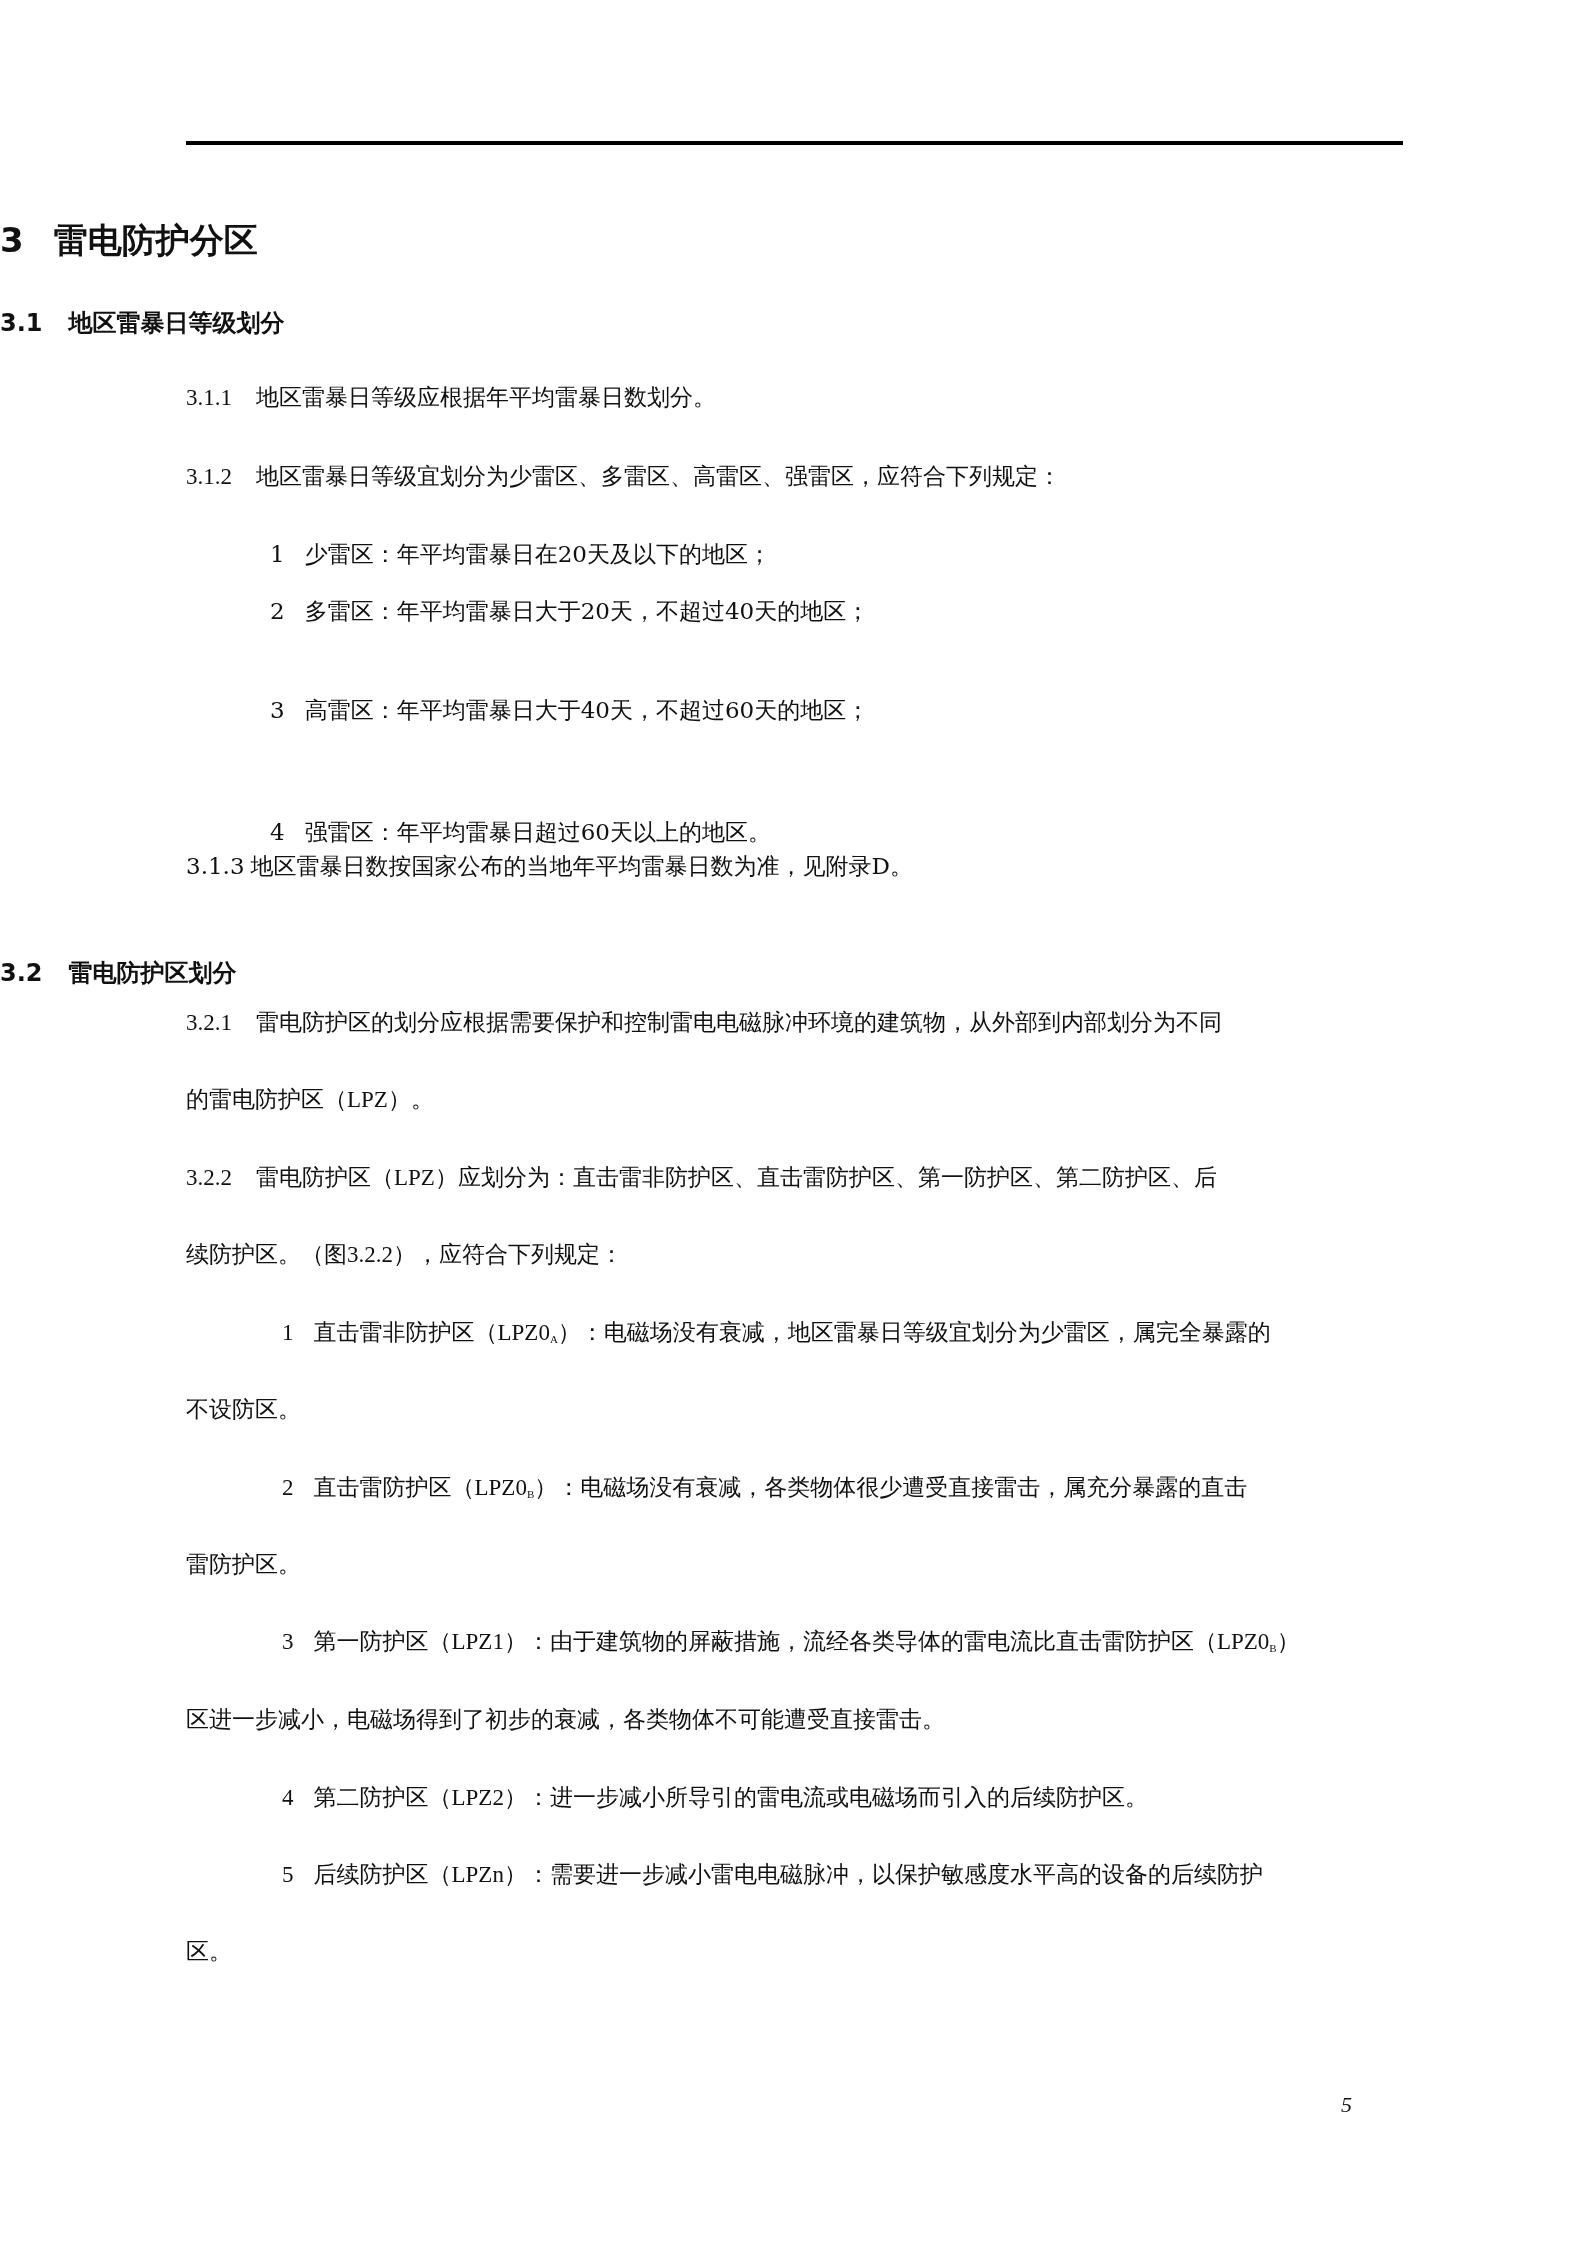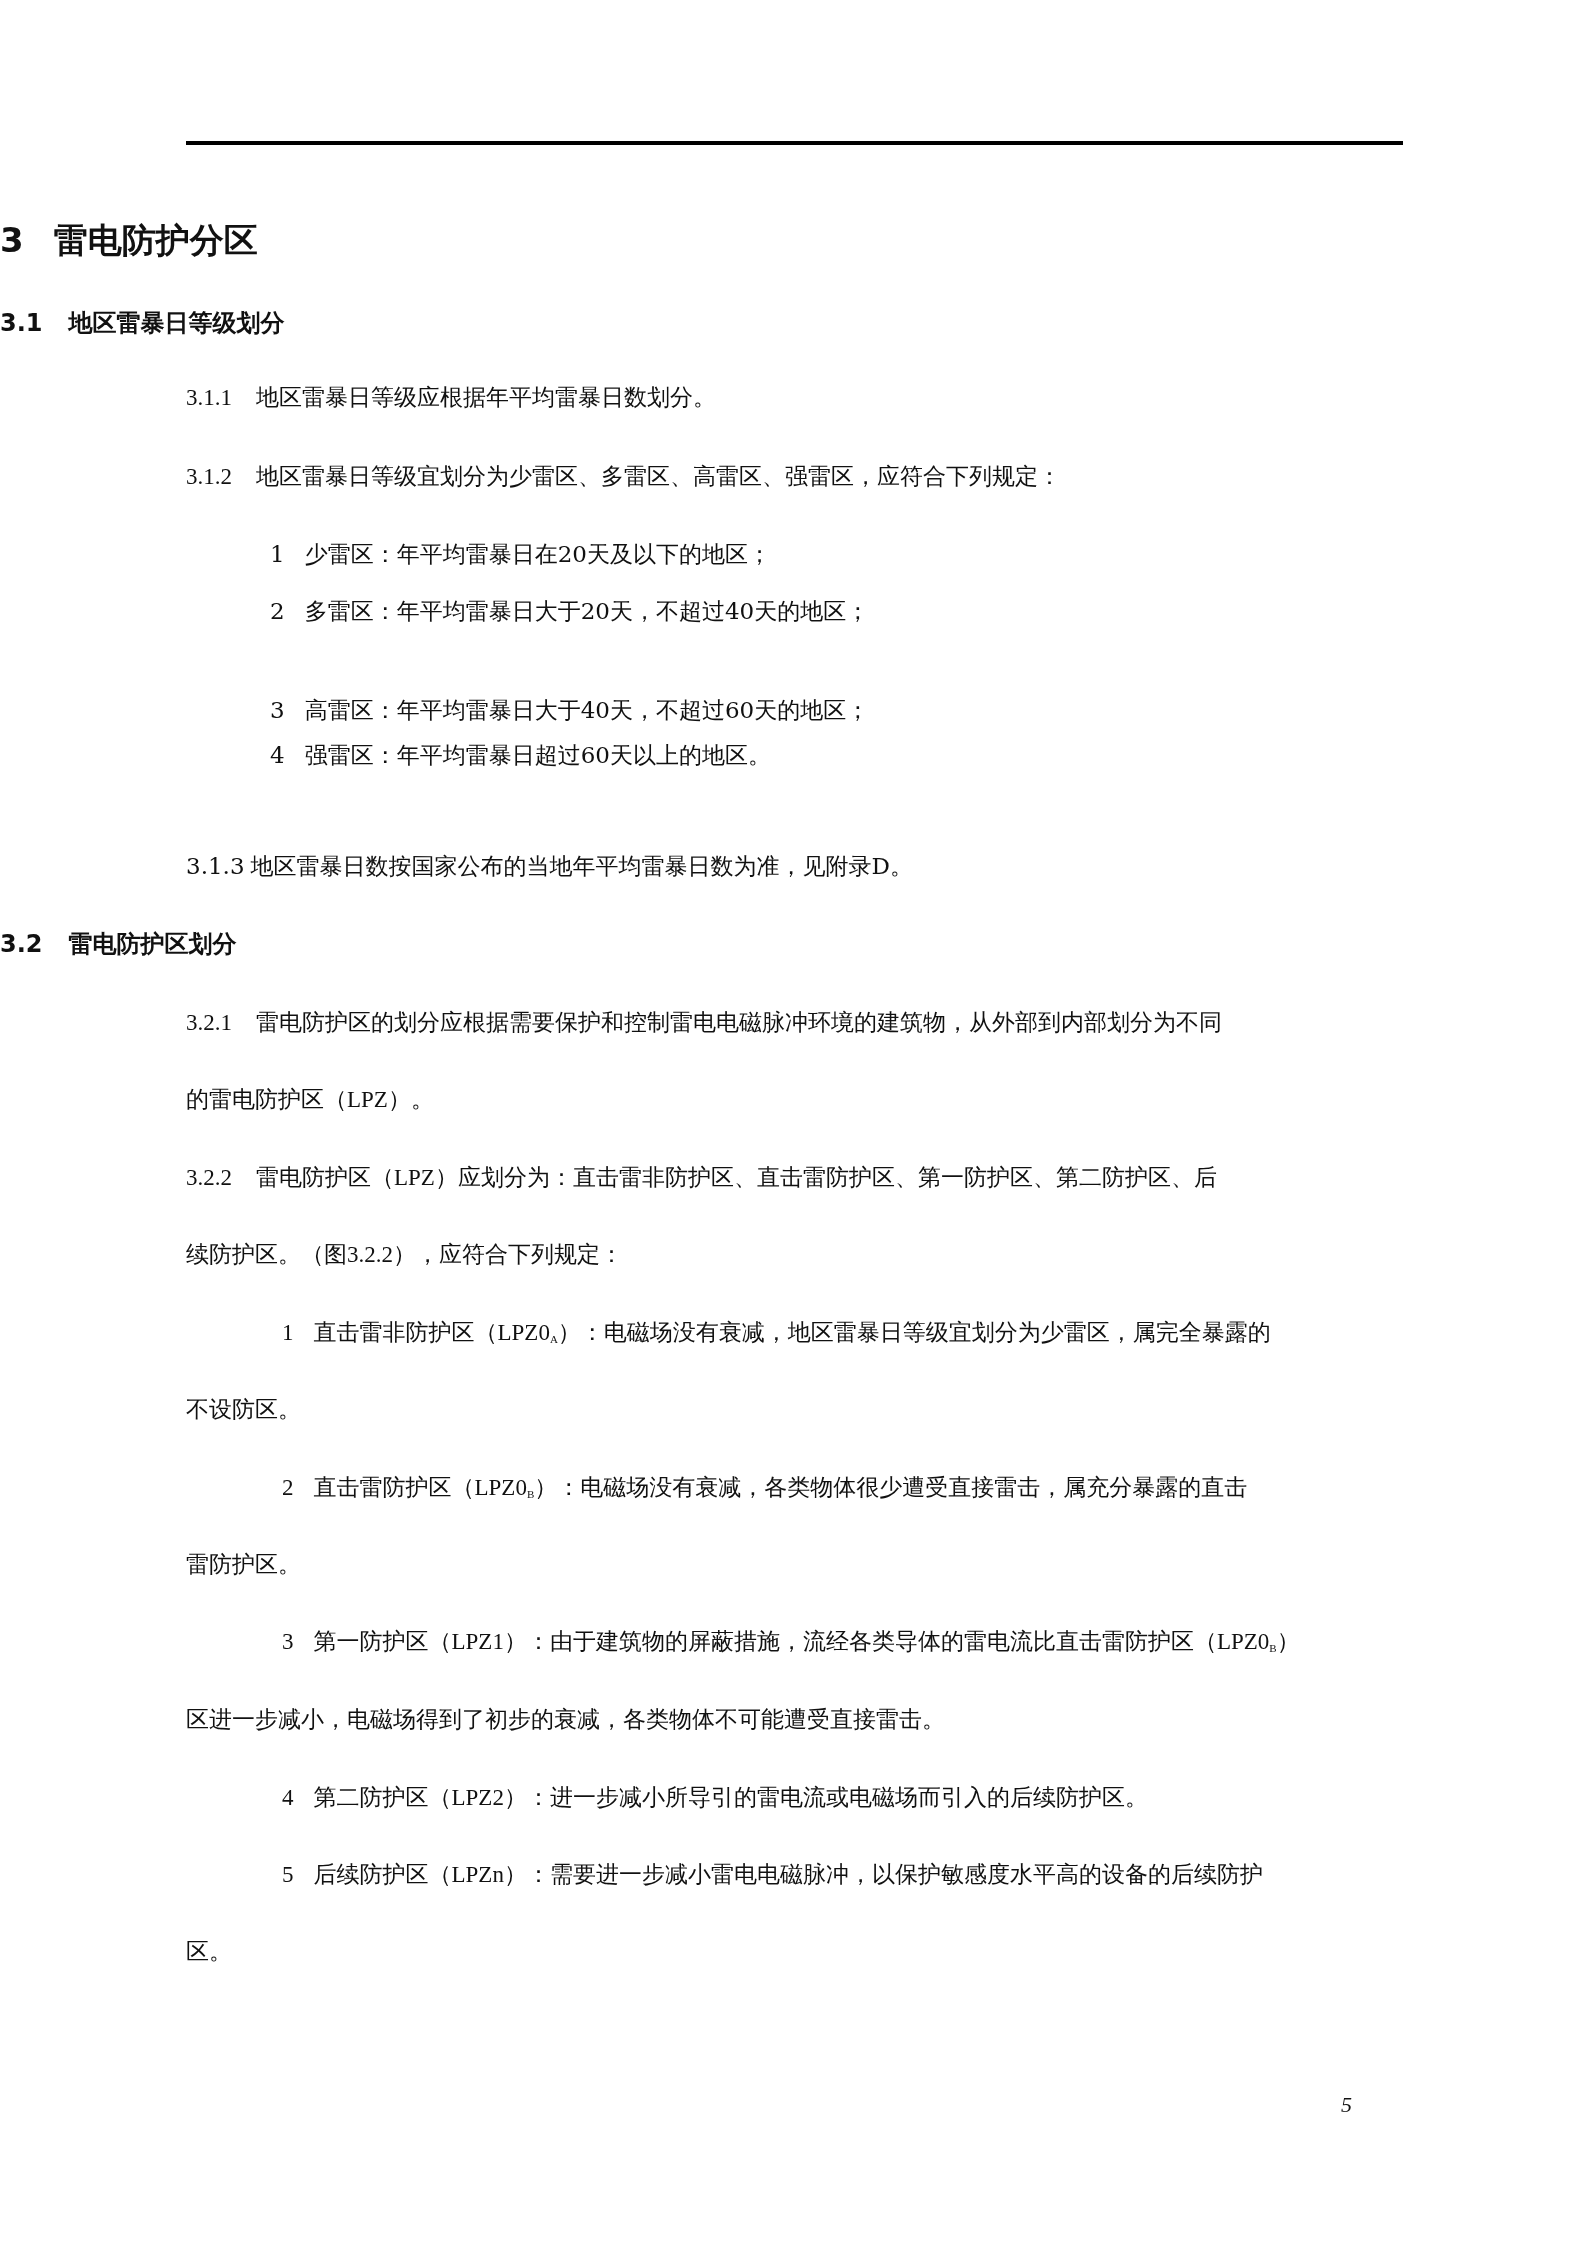--- a/index.html
+++ b/index.html
@@ -43,29 +43,29 @@
 
 <div class="line indent1" style="top:539px">
   <span>1</span><span class="gap" style="width:20px"></span><span>少雷区：年平均雷暴日在20天及以下的地区；</span>
 </div>
 <div class="line indent1" style="top:596px">
   <span>2</span><span class="gap" style="width:20px"></span><span>多雷区：年平均雷暴日大于20天，不超过40天的地区；</span>
 </div>
 <div class="line indent1" style="top:695px">
   <span>3</span><span class="gap" style="width:20px"></span><span>高雷区：年平均雷暴日大于40天，不超过60天的地区；</span>
 </div>
-<div class="line indent1" style="top:740px">
+<div class="line indent1" style="top:817px">
   <span>4</span><span class="gap" style="width:20px"></span><span>强雷区：年平均雷暴日超过60天以上的地区。</span>
 </div>
 
 <div class="line" style="top:851px">
   <span>3.1.3</span><span class="gap" style="width:6px"></span><span>地区雷暴日数按国家公布的当地年平均雷暴日数为准，见附录D。</span>
 </div>
 
-<div class="heading h2" style="top:929px">
+<div class="heading h2" style="top:958px">
   <span>3.2</span><span class="gap" style="width:26px"></span><span>雷电防护区划分</span>
 </div>
 
 <div class="line" style="top:1007px">
   <span class="num">3.2.1</span><span>雷电防护区的划分应根据需要保护和控制雷电电磁脉冲环境的建筑物，从外部到内部划分为不同</span>
 </div>
 <div class="line" style="top:1084px">
   <span>的雷电防护区（</span><span class="abbr">LPZ</span><span>）。</span>
 </div>
 

